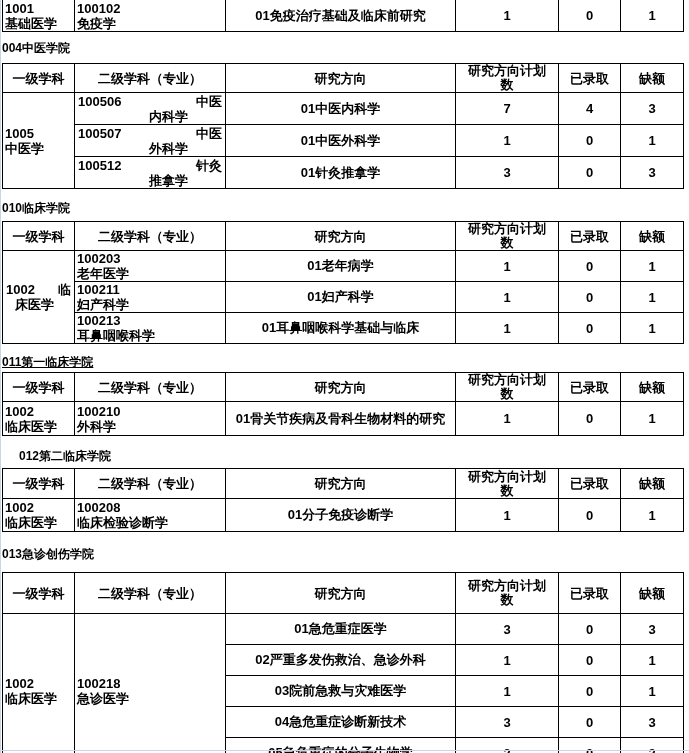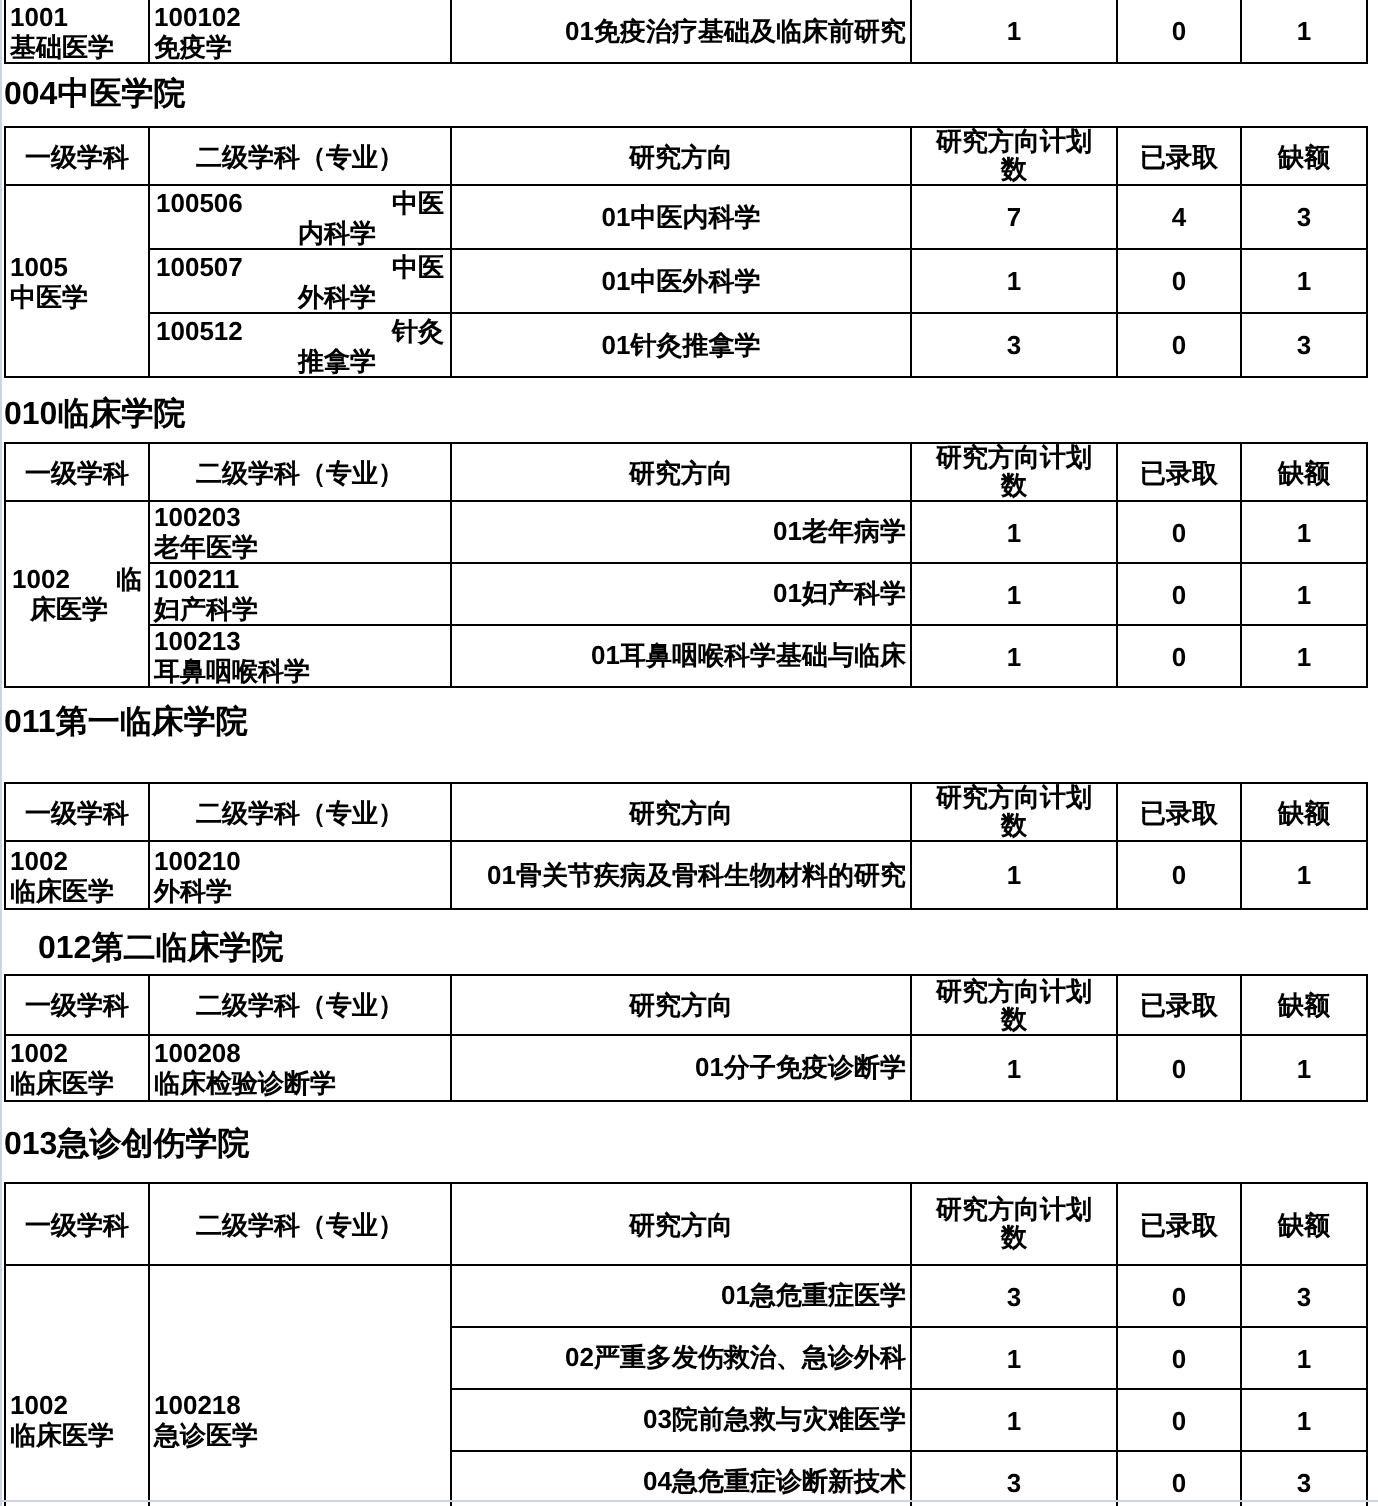--- a/index.html
+++ b/index.html
@@ -14,36 +14,36 @@
   table.tbl{border-collapse:collapse;table-layout:fixed;width:681px;margin-left:2px;}
   .tbl th,.tbl td{
     border:1px solid #000;padding:0 2px;font-weight:bold;color:#000;
     font-size:13px;overflow:hidden;vertical-align:middle;
   }
   .tbl th{text-align:center;line-height:15px;padding:0;}
   .hdr2{line-height:14px;}
 
   .c-center{text-align:left;line-height:15px;}
   .c-left{text-align:left;line-height:15px;}
-  .dir-left{text-align:right;padding-left:3px;}
+  .dir-left{text-align:center;padding-left:3px;}
   .dir-center{text-align:center;}
   .num{text-align:center;}
 
   .jline{display:flex;justify-content:space-between;line-height:15px;padding:0 1px;}
   .jtail{text-align:center;padding-left:37px;line-height:15px;}
   .l1-wrap2{text-align:center;line-height:15px;padding-right:8px;}
   .twol{line-height:15px;}
 
   
   .top-tbl td{border-top:none;height:31px;}
 
-  .sec-title{font-size:16px;line-height:20px;margin:0 0 0 2px;}
+  .sec-title{font-size:12px;line-height:20px;margin:0 0 0 2px;}
   .t004{margin-top:6px;margin-bottom:5px;}
   .t010{margin-top:9px;margin-bottom:3px;}
-  .t011{margin-top:8px;margin-bottom:19px;}
+  .t011{margin-top:8px;margin-bottom:0;text-decoration:underline;}
   .t012{margin-top:10px;margin-bottom:2px;margin-left:19px;}
   .t013{margin-top:12px;margin-bottom:8px;}
 
   .tbl004 th{height:27px;} .tbl004 td{height:31px;}
   .tbl010 th{height:28px;} .tbl010 td{height:30px;}
   .tbl011 th{height:28px;} .tbl011 td{height:33px;}
   .tbl012 th{height:29px;} .tbl012 td{height:32px;}
   .tbl013 th{height:40px;} .tbl013 td{height:30px;}
 </style>
 </head>

